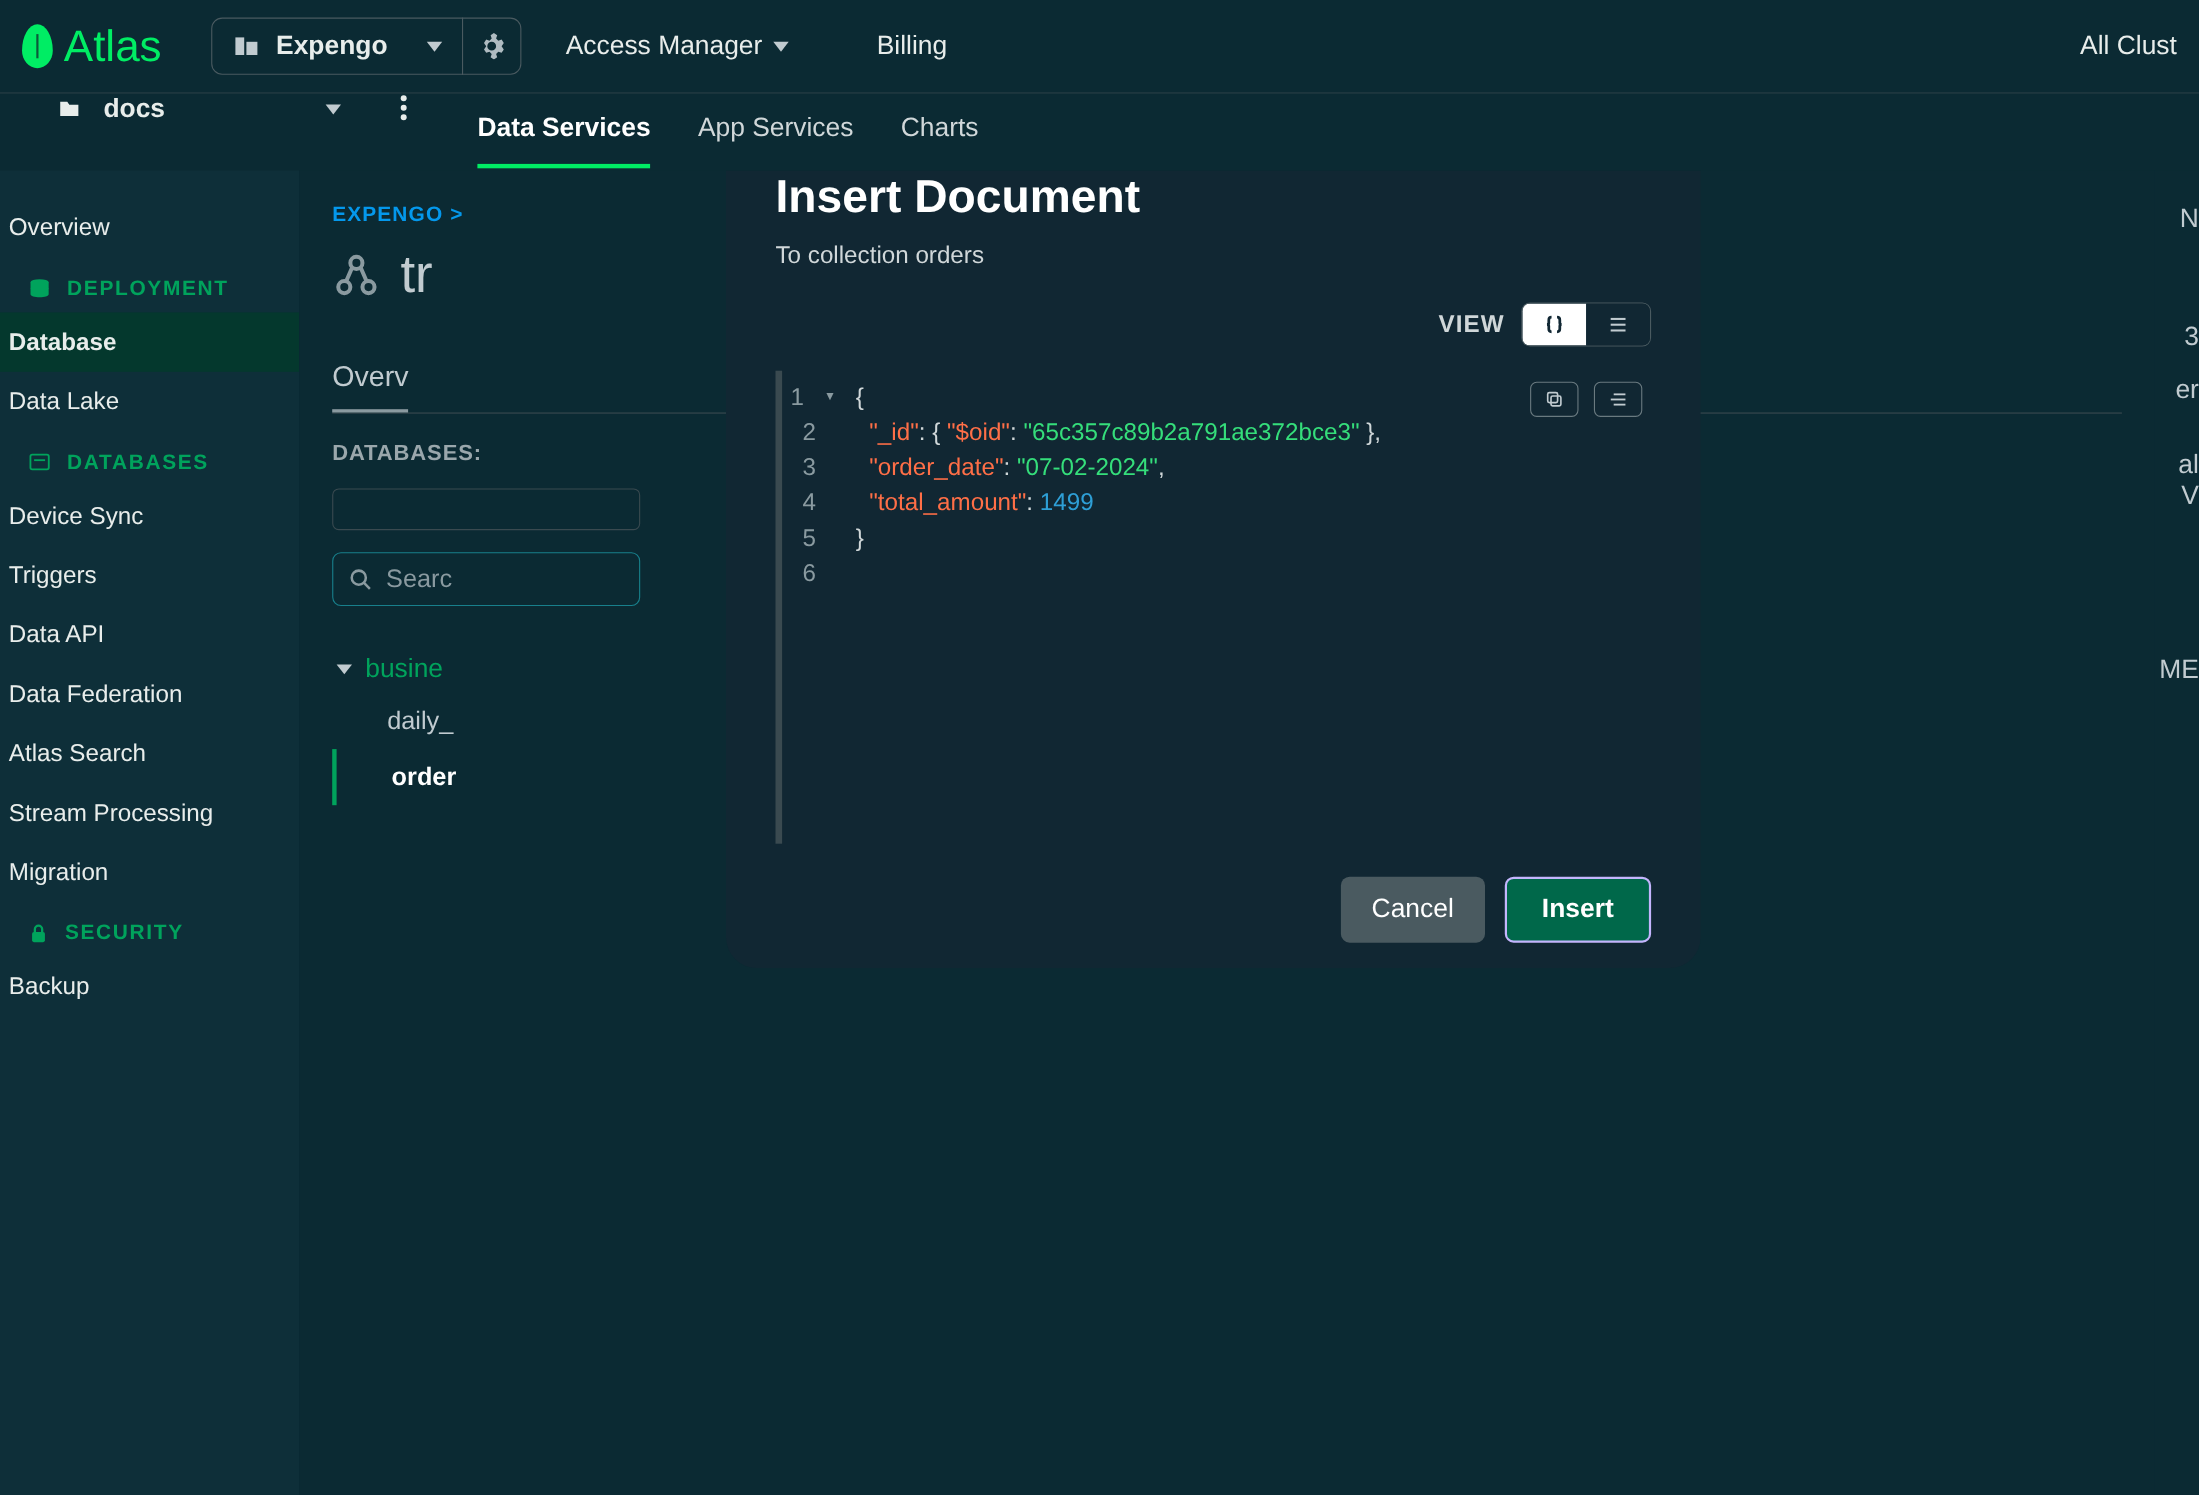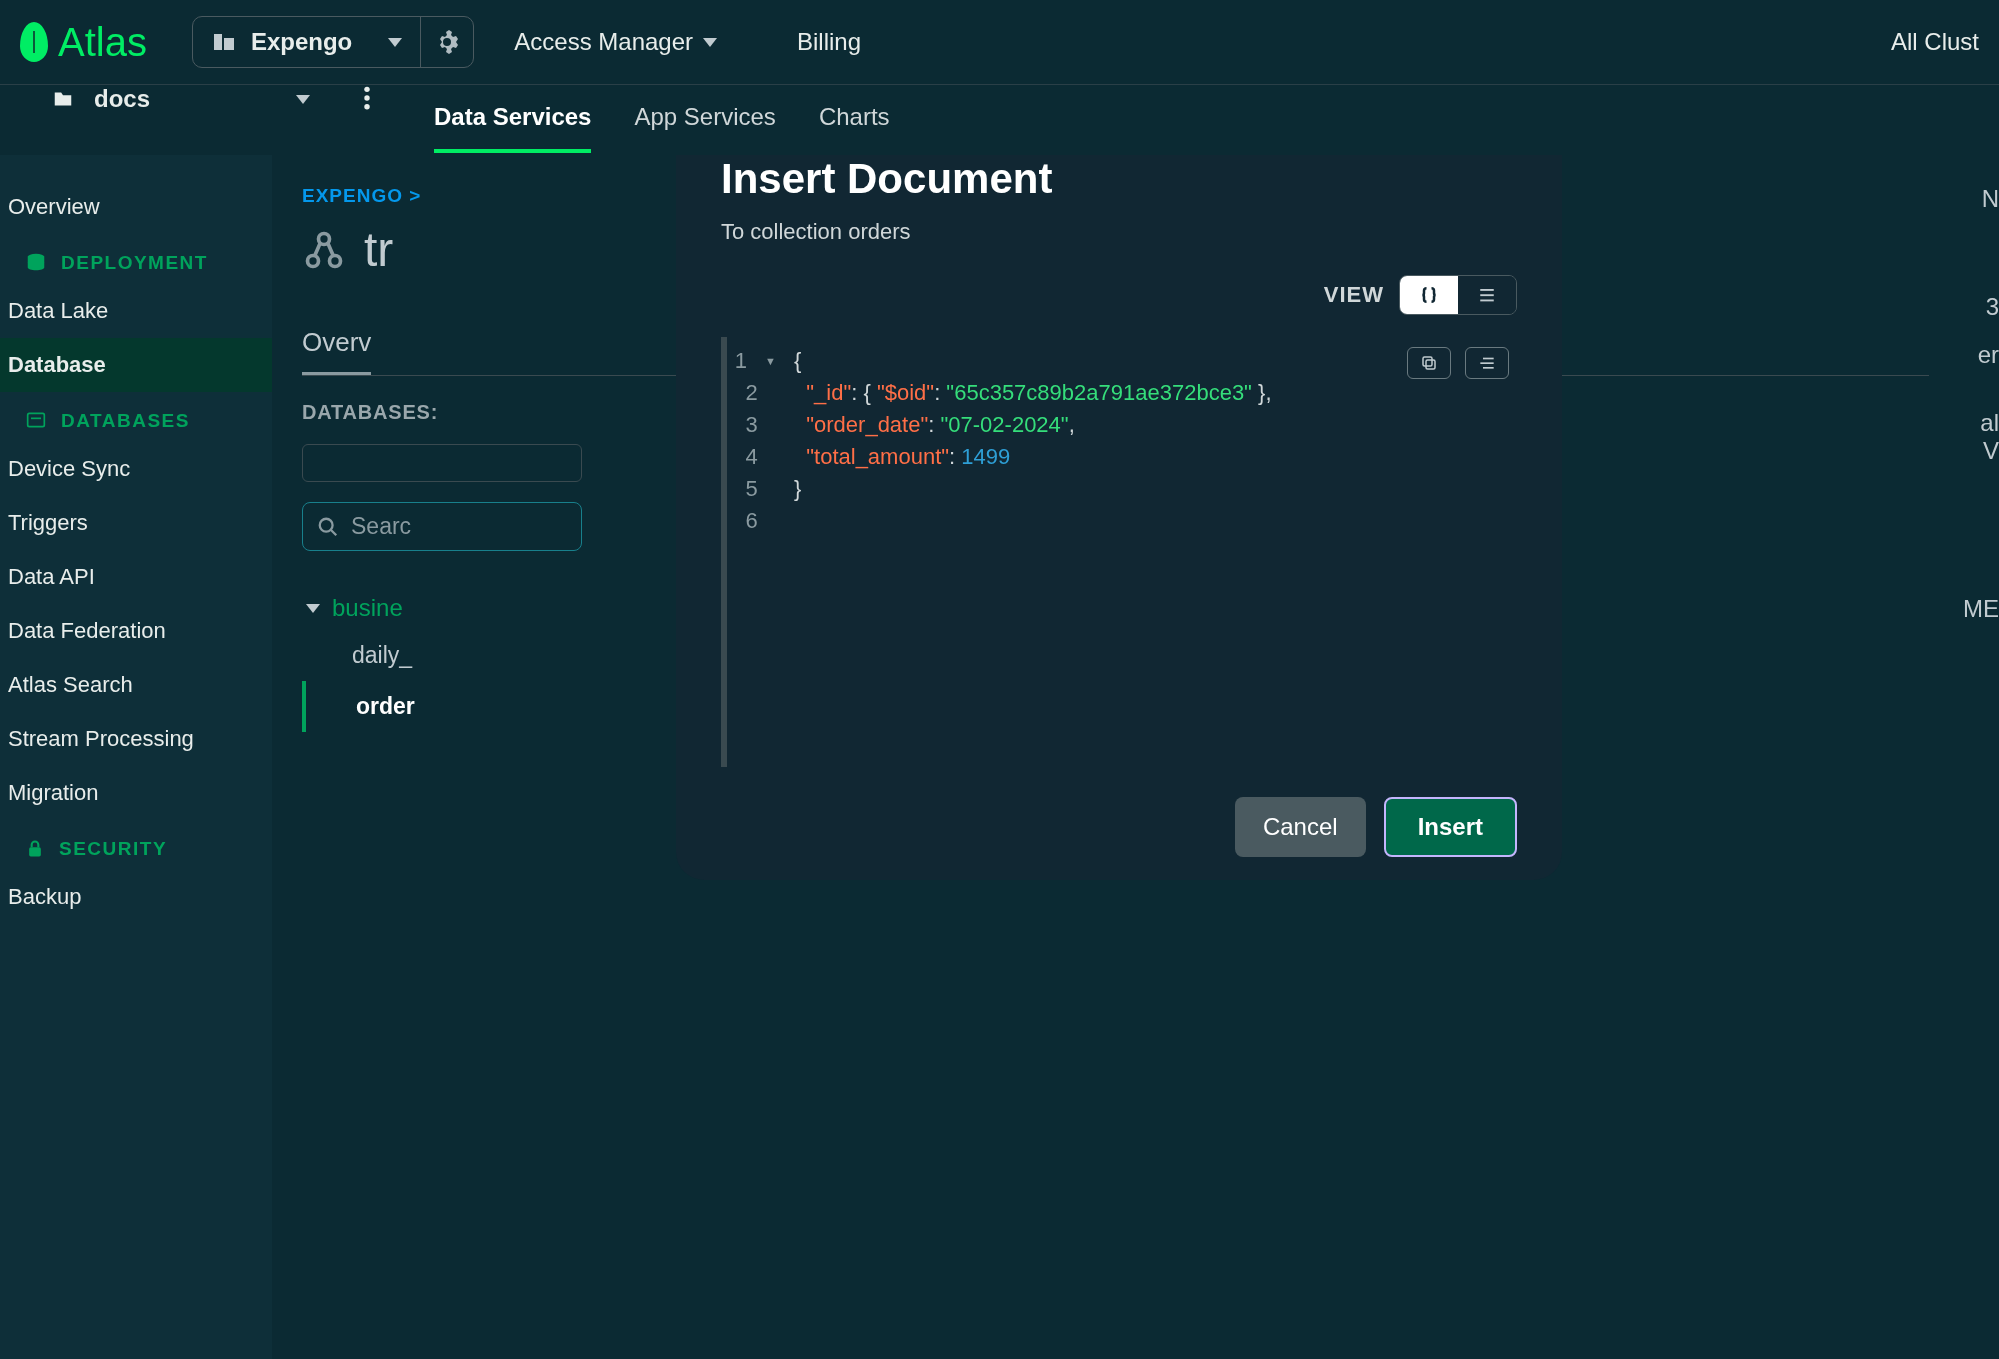--- a/index.html
+++ b/index.html
@@ -46,21 +46,21 @@
 .db-create-btn { width: 280px; height: 38px; border: 1px solid #3a4a50; border-radius: 6px; background: transparent; }
 .db-search { margin-top: 20px; display: flex; align-items: center; gap: 12px; border: 1px solid #18808c; border-radius: 8px; padding: 10px 14px; width: 280px; font-size: 23px; color: #8a9aa0; }
 .db-tree { margin-top: 35px; font-size: 24px; }
 .db-name { color: #00a35c; display: flex; align-items: center; gap: 12px; padding: 8px 4px; }
 .coll { padding: 12px 0 12px 50px; color: #c1cbd0; font-size: 23px; }
 .coll.active { border-left: 4px solid #00a35c; color: #fff; font-weight: 600; }
 
 .edge-col { width: 40px; background: #0b2a33; display: flex; flex-direction: column; padding-top: 30px; gap: 80px; color: #c1cbd0; font-size: 24px; text-align: right; }
 
 
-.modal { position: absolute; left: 404px; top: 0; width: 886px; height: 725px; background: #112733; border-radius: 0 0 28px 28px; padding: 0 45px 35px; }
+.modal { position: absolute; left: 388px; top: 0; width: 886px; height: 725px; background: #112733; border-radius: 0 0 28px 28px; padding: 0 45px 35px; }
 .modal-title { font-size: 42px; font-weight: 700; color: #fff; padding-top: 0; }
 .modal-sub { font-size: 22px; color: #d0d7d9; margin-top: 16px; }
 .view-row { display: flex; align-items: center; justify-content: flex-end; gap: 15px; margin-top: 30px; }
 .view-label { font-size: 22px; color: #d0d7d9; font-weight: 600; letter-spacing: 1px; }
 .view-toggle { display: flex; border: 1px solid #4a5a60; border-radius: 8px; overflow: hidden; }
 .vt-btn { width: 58px; height: 38px; display: flex; align-items: center; justify-content: center; background: #112733; }
 .vt-btn.active { background: #fff; color: #112733; }
 
 .editor-wrap { margin-top: 22px; border-left: 6px solid #3a4a50; height: 430px; display: flex; position: relative; font-family: Menlo, Consolas, monospace; font-size: 22px; }
 .gutter { width: 55px; text-align: right; color: #8a9aa0; padding: 8px 6px 0 0; line-height: 32px; }
@@ -144,22 +144,22 @@
   <div class="sidebar">
     <div class="side-item">Overview</div>
     <div class="side-header">
       <svg width="22" height="22" viewBox="0 0 24 24">
           <ellipse cx="12" cy="5" rx="9" ry="3"></ellipse>
           <path d="M3 5v6c0 1.7 4 3 9 3s9-1.3 9-3V5"></path>
           <path d="M3 11v6c0 1.7 4 3 9 3s9-1.3 9-3v-6"></path>
         </svg>
       <span>DEPLOYMENT</span>
     </div>
+    <div class="side-item active">Database</div>
     <div class="side-item">Data Lake</div>
-    <div class="side-item active">Database</div>
     <div class="side-header">
       <svg width="22" height="20" viewBox="0 0 24 24">
           <rect x="2" y="4" width="20" height="16" rx="2" fill="none" stroke="#00a35c" stroke-width="2"></rect>
           <rect x="6" y="9" width="12" height="2"></rect>
         </svg>
       <span>DATABASES</span>
     </div>
     <div class="side-item">Device Sync</div>
     <div class="side-item">Triggers</div>
     <div class="side-item">Data API</div>

